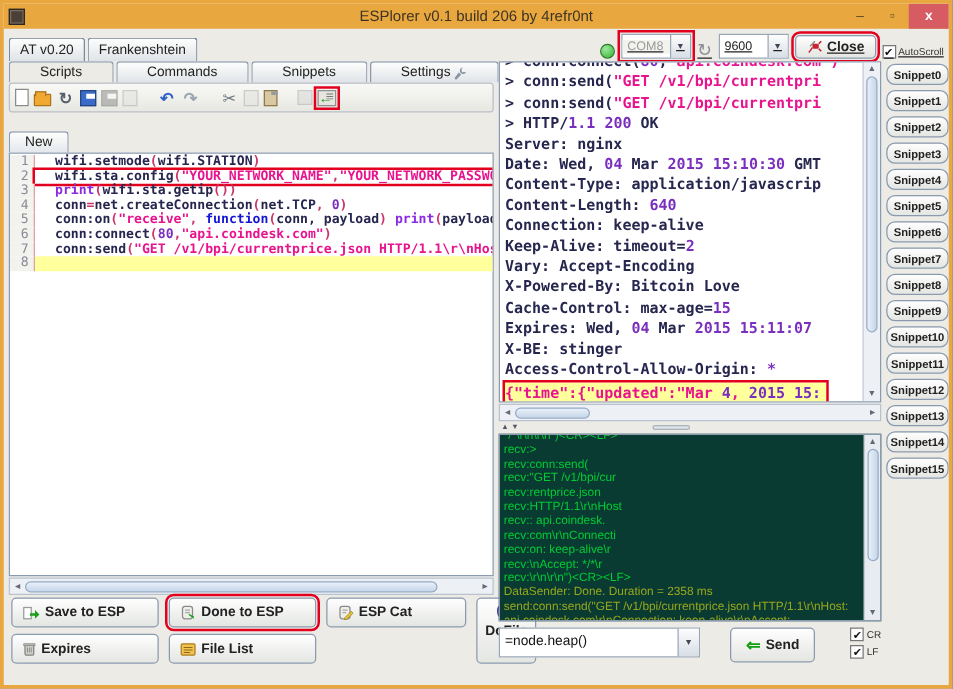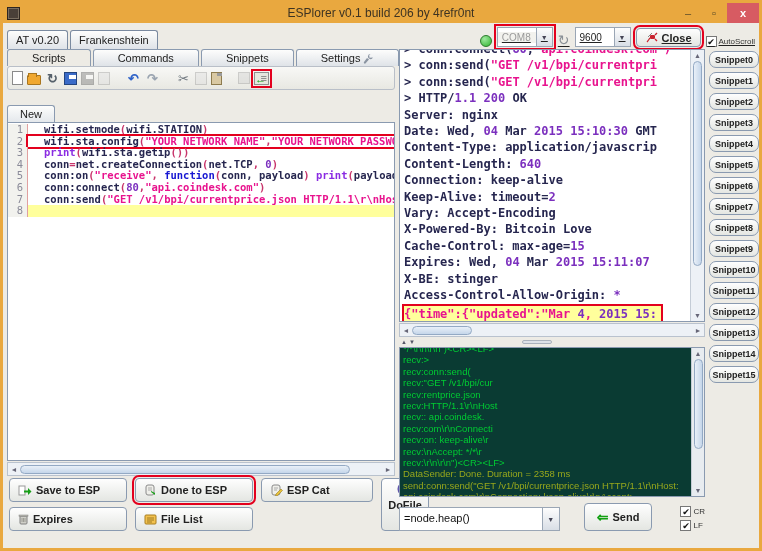--- a/index.html
+++ b/index.html
@@ -106,21 +106,21 @@
   .term-vs{width:14px;background:#EDF1F6;border-left:1px solid #C4CCD6;display:flex;flex-direction:column;align-items:center;}
   .divider{height:10px;display:flex;align-items:center;gap:2px;padding:0 2px;}
   .divider .tri{font-size:6px;color:#556;line-height:1;}
   .divider .grip{margin:0 auto;width:30px;height:4px;border:1px solid #AAB2BC;border-radius:2px;background:#DDE2E8;}
   .console{height:150px;border:1px solid #8A9AB0;background:#0A3B33;display:flex;overflow:hidden;}
   .kcol{flex:1;overflow:hidden;margin-top:-5px;padding-left:3px;font-size:9.5px;line-height:11.4px;
         font-family:"Liberation Sans",sans-serif;white-space:pre;}
   .k-recv{color:#00CC33;}
   .k-send{color:#97A71C;}
   .con-vs{width:13px;background:#E8ECF0;border-left:1px solid #C4CCD6;display:flex;flex-direction:column;align-items:center;}
-  .sendrow{height:34px;display:flex;align-items:flex-end;gap:24px;padding-top:5px;}
+  .sendrow{height:34px;display:flex;align-items:flex-start;gap:24px;padding-top:5px;}
   .combo{display:flex;height:24px;border:1px solid #9AA6B5;background:#fff;width:188px;}
   .combo .cval{flex:1;font-size:11px;padding:4px 4px;color:#111;}
   .combo .darr{width:17px;background:linear-gradient(#FDFDFD,#D8DEE6);border-left:1px solid #9AA6B5;
                display:flex;align-items:center;justify-content:center;font-size:7px;color:#445;}
   .sendbtn{height:28px;padding:2px 12px;}
   .garrow{color:#12A012;font-weight:bold;font-size:14px;line-height:1;}
   .crlf{display:flex;flex-direction:column;gap:3px;margin-left:4px;}
   
   .snip{width:50px;height:17px;border:1px solid #8A9AB0;border-radius:7px;background:linear-gradient(#FEFEFE,#E4E6E2);
         font-size:9px;font-weight:600;color:#222;font-family:"Liberation Sans",sans-serif;padding:0;}

